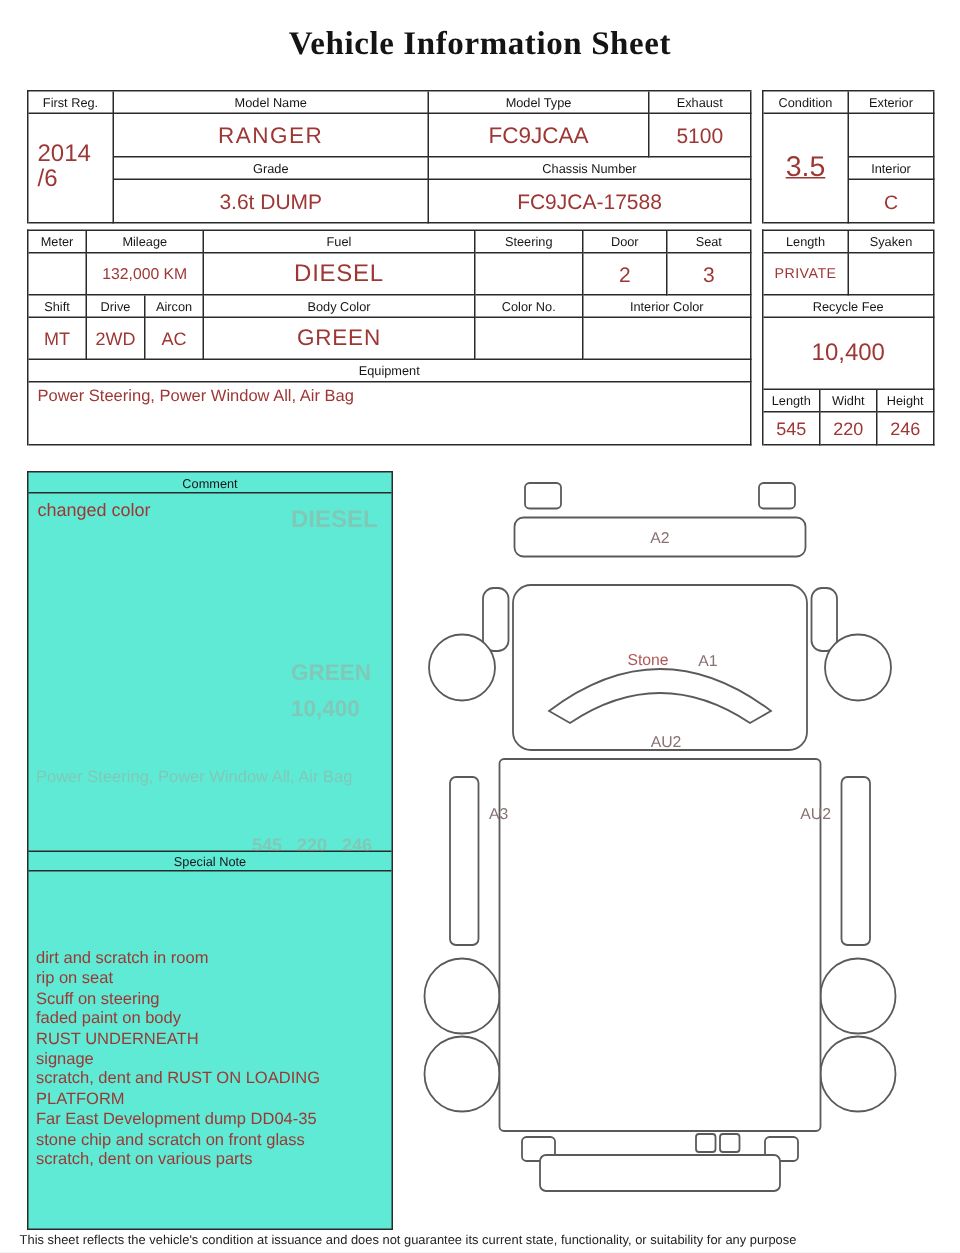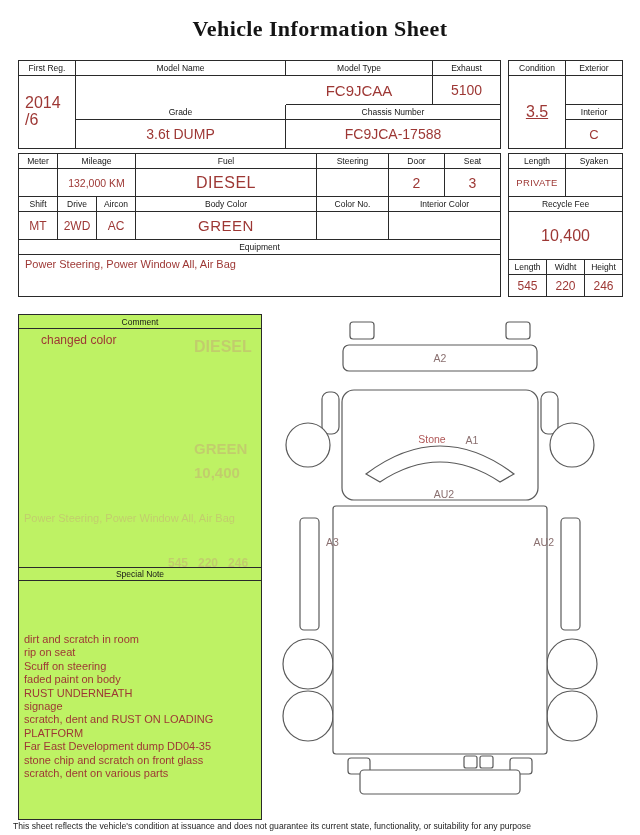--- a/index.html
+++ b/index.html
@@ -20,36 +20,36 @@
     background:#fff;
   }
   .cell {
     border-right:1px solid #2a2a2a; border-bottom:1px solid #2a2a2a;
     display:flex; align-items:center; justify-content:center;
     overflow:hidden; text-align:center;
   }
   .lbl { font-size:8.5px; color:#161616; }
   .red { color:#9d3734; }
   .v15 { font-size:15px; } .v14 { font-size:14px; } .v16 { font-size:16px; }
-  .v12 { font-size:12px; } .v13 { font-size:13px; } .v20 { font-size:16px;text-decoration:underline; }
+  .v12 { font-size:12px; } .v13 { font-size:13px; } .v20 { font-size:19px;text-decoration:underline; }
   .v10 { font-size:10.5px; } .v9 { font-size:9.5px; letter-spacing:.3px; }
   .firstreg { flex-direction:column; align-items:flex-start; padding-left:6px;
     line-height:1.05; font-size:16px; }
   .equip-val { align-items:flex-start; justify-content:flex-start;
     text-align:left; padding:3px 6px; font-size:11px; }
   .bigbox {
     position:absolute; left:18px; top:314px; width:244px; height:506px;
-    border:1px solid #2a2a2a; display:flex; flex-direction:column; background:#bef264;
+    border:1px solid #2a2a2a; display:flex; flex-direction:column; background:#5eead4;
   }
   .box-hdr {
     height:14px; flex:0 0 14px; display:flex; align-items:center; justify-content:center;
     font-size:8.5px; color:#161616; border-bottom:1px solid #2a2a2a;
   }
   .box-hdr.mid { border-top:1px solid #2a2a2a; }
-  .comment-body { flex:0 0 238px; padding:4px 6px; font-size:12px; text-align:left;margin-left:16px; }
+  .comment-body { flex:0 0 238px; padding:4px 6px; font-size:12px; text-align:left; }
   .notes-body { flex:1 1 auto; padding:4px 5px; text-align:left;margin-top:48px; }
   .note-line { font-size:11px; line-height:13.4px; color:#9d3734; }
   .footer {
     position:absolute; left:0; top:821px; width:544px; text-align:center;
     font-size:8.6px; color:#222;
   }
   .ghost {
     position:absolute; color:#c9827e; opacity:.32; font-weight:bold; white-space:pre;
   }
   svg text { font-family:"Liberation Sans", sans-serif; }
@@ -64,20 +64,21 @@
   <div class="grid" style="left:18px; top:60px; grid-template-columns:57px 210px 147px 68px; grid-template-rows:15px 29px 15px 29px;">
     <div class="cell lbl" style="grid-area:1/1/2/2;">First Reg.</div>
     <div class="cell lbl" style="grid-area:1/2/2/3;">Model Name</div>
     <div class="cell lbl" style="grid-area:1/3/2/4;text-align:right;">Model Type</div>
     <div class="cell lbl" style="grid-area:1/4/2/5;">Exhaust</div>
 
     <div class="cell red firstreg" style="grid-area:2/1/5/2;">
       <span>2014</span>
       <span>/6</span>
     </div>
+    <div class="cell red v15" style="grid-area:2/2/3/3; letter-spacing:1px;">RANGER</div>
     <div class="cell red v15" style="grid-area:2/3/3/4;">FC9JCAA</div>
     <div class="cell red v14" style="grid-area:2/4/3/5;">5100</div>
 
     <div class="cell lbl" style="grid-area:3/2/4/3;">Grade</div>
     <div class="cell lbl" style="grid-area:3/3/4/5;">Chassis Number</div>
 
     <div class="cell red v14" style="grid-area:4/2/5/3;">3.6t DUMP</div>
     <div class="cell red v14" style="grid-area:4/3/5/5;">FC9JCA-17588</div>
   </div>
 

